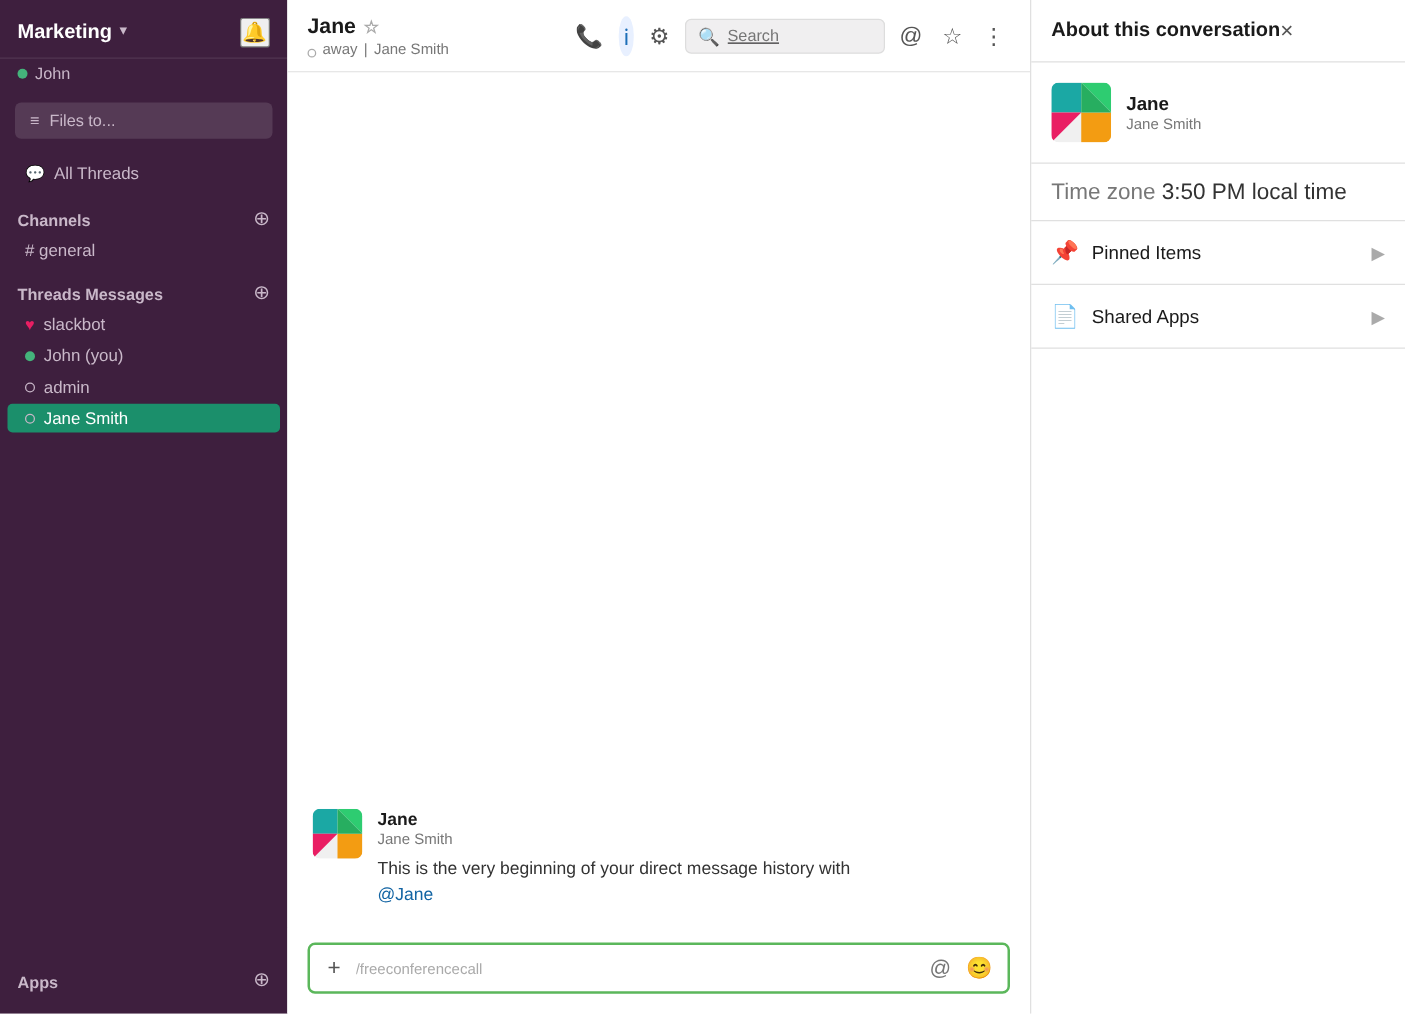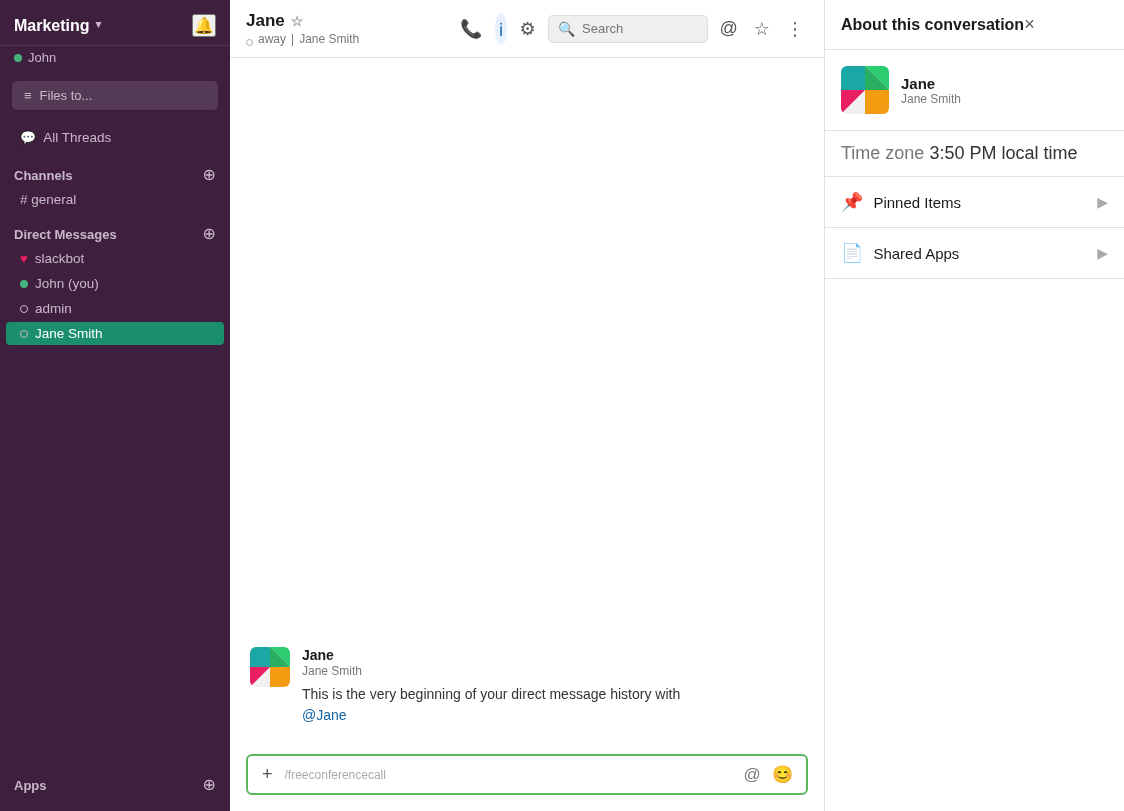--- a/index.html
+++ b/index.html
@@ -157,21 +157,21 @@
       display: flex;
       align-items: center;
       background: #f0eff0;
       border: 1px solid #ddd;
       border-radius: 5px;
       padding: 5px 10px;
       gap: 6px;
       width: 160px;
     }
     #search-bar input {
-      border: none; background: transparent; outline: none; font-size: 13px; color: #333; width: 100%;
+      border: none; background: transparent; outline: none; font-size: 13px; color: #333; width: 100%; text-decoration: underline;
     }
 
     
     #chat-body {
       flex: 1;
       overflow-y: auto;
       padding: 16px 20px;
       background: #fff;
       display: flex;
       flex-direction: column;
@@ -314,21 +314,21 @@
 
   <div class="sidebar-section-label">
     <span>Channels</span>
     <button class="add-btn">⊕</button>
   </div>
   <div class="sidebar-item">
     <span># general</span>
   </div>
 
   <div class="sidebar-section-label">
-    <span>Direct Messages</span>
+    <span>Threads Messages</span>
     <button class="add-btn">⊕</button>
   </div>
 
   <div class="sidebar-item">
     <span style="color: #e91e63; font-size: 13px;">♥</span>
     <span>slackbot</span>
   </div>
   <div class="sidebar-item">
     <span class="dm-dot green"></span>
     <span>John (you)</span>

